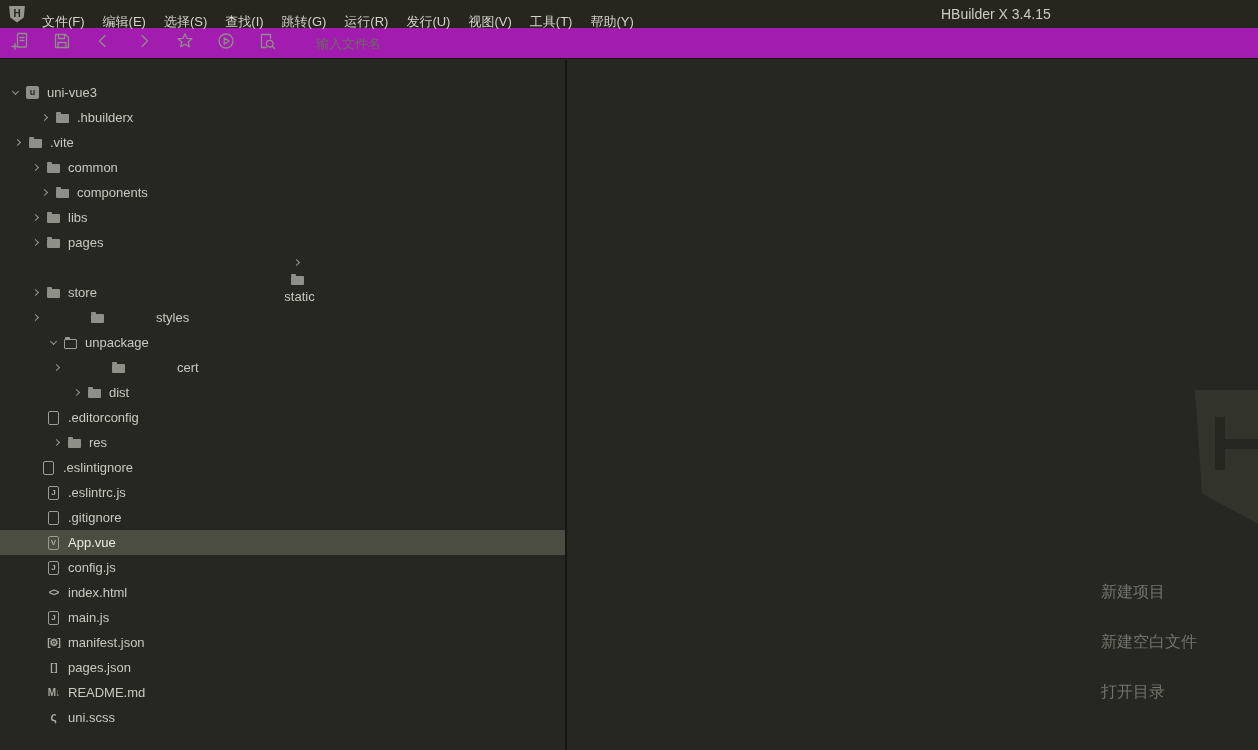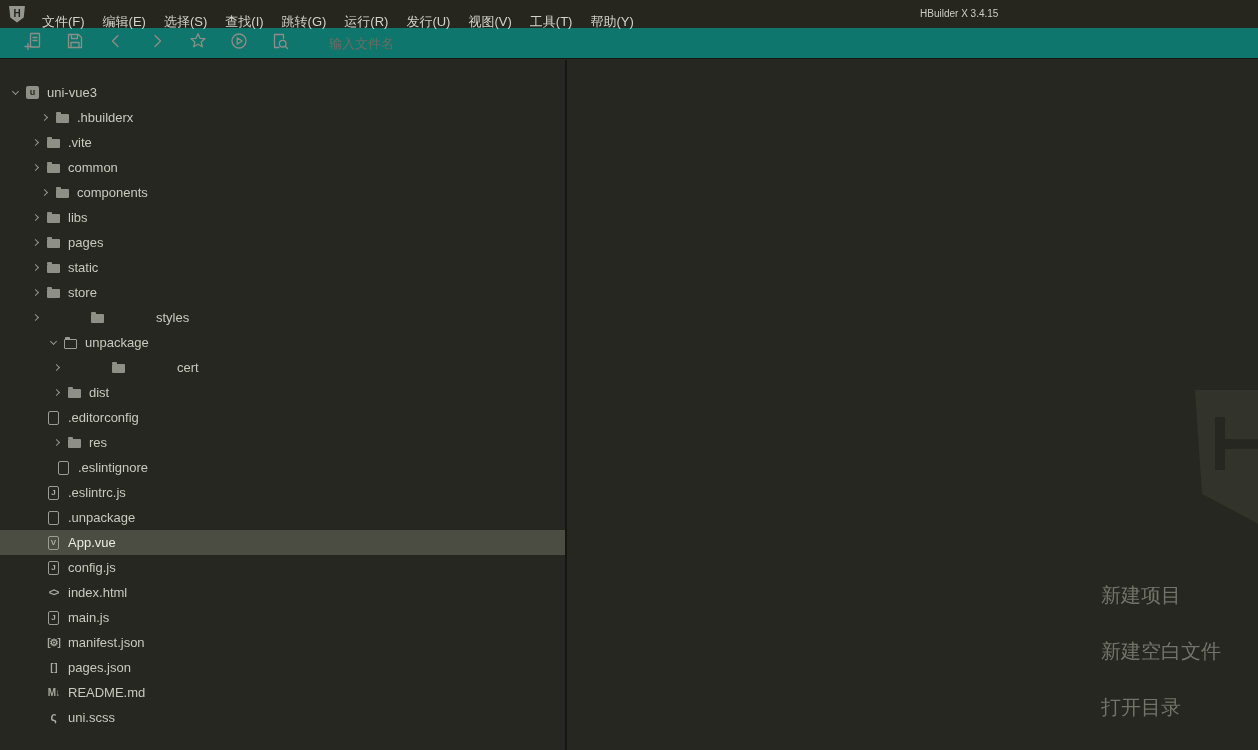--- a/index.html
+++ b/index.html
@@ -20,29 +20,29 @@
   }
   .app-logo {
     width:16px; height:17px; margin:0 8px 0 9px;
     background:#95968f;
     clip-path:polygon(0 0,100% 0,92% 70%,50% 100%,8% 70%);
     color:#23241c; font-weight:bold; font-size:10px;
     text-align:center; line-height:15px; flex:0 0 auto;
   }
   .menu-item { padding:8px 9px; height:28px; line-height:28px; cursor:default; }
   .window-title {
-    position:absolute; left:920px; top:0; height:28px; line-height:28px;
-    font-size:10px; color:#cbccc3;
+    position:absolute; left:941px; top:0; height:28px; line-height:28px;
+    font-size:14px; color:#cbccc3;
   }
 
   
   .toolbar {
-    height:31px; background:#0f766e;
+    height:31px; background:#a21caf;
     border-bottom:1px solid #171712;
-    display:flex; align-items:center; padding-left:22px;
+    display:flex; align-items:center; padding-left:9px;
   }
   .tb-btn {
     width:24px; height:24px; margin-right:17px;
     display:flex; align-items:center; justify-content:center;
     flex:0 0 auto;
   }
   .tb-btn svg { stroke:#8d8e85; fill:none; stroke-width:1.3; stroke-linecap:round; stroke-linejoin:round; }
   .file-search-input {
     margin-left:20px; width:270px; height:26px;
     background:transparent; border:none; outline:none;
@@ -85,21 +85,21 @@
   .i-proj {
     width:13px; height:13px; background:#8e8f86; border-radius:2px;
     color:#262720; font-size:9px; font-weight:bold; line-height:13px; text-align:center;
   }
   .i-text { font-size:10px; font-weight:bold; color:#a8a9a0; letter-spacing:-1px; line-height:25px; }
   .i-text.big { font-size:12px; letter-spacing:0; }
 
   
   .watermark { position:absolute; left:628px; top:330px; }
   .quick-links { position:absolute; left:534px; top:522px; }
-  .quick-link { font-size:20px; color:#72736a; margin-bottom:29px; cursor:pointer; }
+  .quick-link { font-size:16px; color:#72736a; margin-bottom:29px; cursor:pointer; }
 </style>
 </head>
 <body>
 
 <div class="titlebar">
   <div class="app-logo">H</div>
   <div id="menubar-items" style="display:flex;">
       <div class="menu-item">文件(F)</div>
       <div class="menu-item">编辑(E)</div>
       <div class="menu-item">选择(S)</div>
@@ -176,21 +176,21 @@
         </div>
         <div class="tree-row" style="padding-left: 38px;">
           <span class="chev-box">
             <span class="chev right"></span>
           </span>
           <span class="icon-box">
             <span class="i-folder"></span>
           </span>
           <span class="tree-label">.hbuilderx</span>
         </div>
-        <div class="tree-row" style="padding-left: 29px;">
+        <div class="tree-row" style="padding-left: 11px;">
           <span class="chev-box">
             <span class="chev right"></span>
           </span>
           <span class="icon-box">
             <span class="i-folder"></span>
           </span>
           <span class="tree-label">.vite</span>
         </div>
         <div class="tree-row" style="padding-left: 29px; text-align: center;">
           <span class="chev-box">
@@ -221,21 +221,21 @@
         </div>
         <div class="tree-row" style="padding-left: 29px; align-items: center;">
           <span class="chev-box">
             <span class="chev right"></span>
           </span>
           <span class="icon-box">
             <span class="i-folder"></span>
           </span>
           <span class="tree-label">pages</span>
         </div>
-        <div class="tree-row" style="padding-left: 29px;">
+        <div class="tree-row" style="padding-left: 29px; flex-direction: column;">
           <span class="chev-box">
             <span class="chev right"></span>
           </span>
           <span class="icon-box">
             <span class="i-folder"></span>
           </span>
           <span class="tree-label">static</span>
         </div>
         <div class="tree-row" style="padding-left: 29px;">
           <span class="chev-box">
@@ -266,65 +266,65 @@
         </div>
         <div class="tree-row" style="padding-left: 50px; gap: 44px;">
           <span class="chev-box">
             <span class="chev right"></span>
           </span>
           <span class="icon-box">
             <span class="i-folder"></span>
           </span>
           <span class="tree-label">cert</span>
         </div>
+        <div class="tree-row" style="padding-left: 50px; margin-left: 20px;">
+          <span class="chev-box">
+            <span class="chev right"></span>
+          </span>
+          <span class="icon-box">
+            <span class="i-folder"></span>
+          </span>
+          <span class="tree-label">dist</span>
+        </div>
+        <div class="tree-row" style="padding-left: 29px;">
+          <span class="chev-box"></span>
+          <span class="icon-box">
+            <span class="i-doc"></span>
+          </span>
+          <span class="tree-label">.editorconfig</span>
+        </div>
         <div class="tree-row" style="padding-left: 50px;">
           <span class="chev-box">
             <span class="chev right"></span>
           </span>
           <span class="icon-box">
             <span class="i-folder"></span>
           </span>
-          <span class="tree-label">dist</span>
-        </div>
-        <div class="tree-row" style="padding-left: 29px;">
+          <span class="tree-label">res</span>
+        </div>
+        <div class="tree-row" style="padding-left: 24px; text-align: center;">
           <span class="chev-box"></span>
           <span class="icon-box">
             <span class="i-doc"></span>
           </span>
-          <span class="tree-label">.editorconfig</span>
-        </div>
-        <div class="tree-row" style="padding-left: 50px;">
-          <span class="chev-box">
-            <span class="chev right"></span>
-          </span>
-          <span class="icon-box">
-            <span class="i-folder"></span>
-          </span>
-          <span class="tree-label">res</span>
-        </div>
-        <div class="tree-row" style="padding-left: 39px; text-align: center;">
+          <span class="tree-label">.eslintignore</span>
+        </div>
+        <div class="tree-row" style="padding-left: 29px;">
+          <span class="chev-box"></span>
+          <span class="icon-box">
+            <span class="i-doc">J</span>
+          </span>
+          <span class="tree-label">.eslintrc.js</span>
+        </div>
+        <div class="tree-row" style="padding-left: 29px;">
           <span class="chev-box"></span>
           <span class="icon-box">
             <span class="i-doc"></span>
           </span>
-          <span class="tree-label">.eslintignore</span>
-        </div>
-        <div class="tree-row" style="padding-left: 29px;">
-          <span class="chev-box"></span>
-          <span class="icon-box">
-            <span class="i-doc">J</span>
-          </span>
-          <span class="tree-label">.eslintrc.js</span>
-        </div>
-        <div class="tree-row" style="padding-left: 29px;">
-          <span class="chev-box"></span>
-          <span class="icon-box">
-            <span class="i-doc"></span>
-          </span>
-          <span class="tree-label">.unpackage</span>
+          <span class="tree-label">.gitignore</span>
         </div>
         <div class="tree-row selected" style="padding-left: 29px;">
           <span class="chev-box"></span>
           <span class="icon-box">
             <span class="i-doc">V</span>
           </span>
           <span class="tree-label">App.vue</span>
         </div>
         <div class="tree-row" style="padding-left: 29px;">
           <span class="chev-box"></span>

